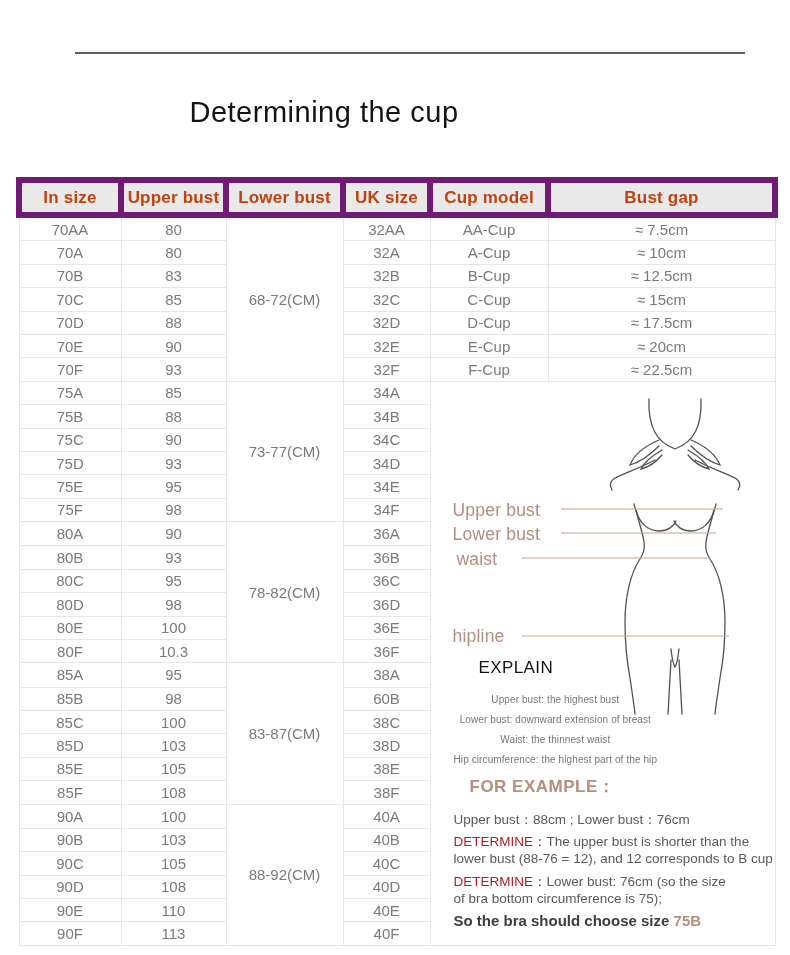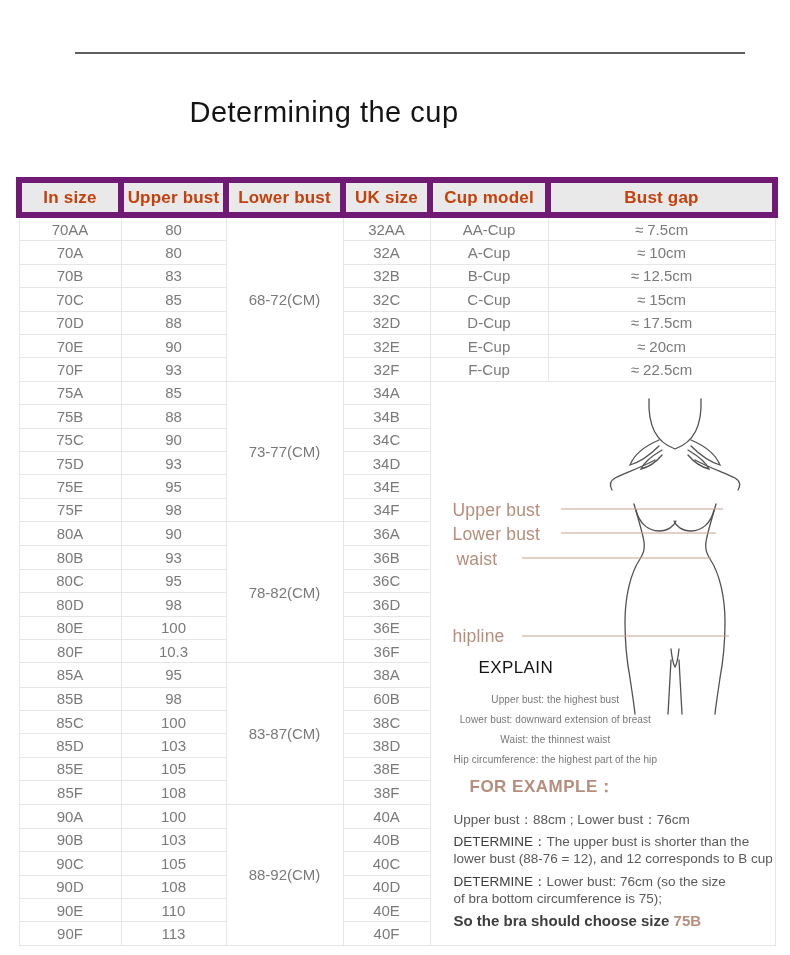--- a/index.html
+++ b/index.html
@@ -55,21 +55,21 @@
     position:absolute;left:23px;top:393px;font-size:17px;font-weight:bold;
     color:#b78d7c;letter-spacing:0.5px;padding-left:16px;
   }
   .ex-line{position:absolute;left:23px;font-size:13.5px;color:#595959;white-space:nowrap;text-align:center;}
   .ex-l1{top:429px;}
   .ex-l2{top:451px;}
   .ex-l3{top:469px;}
   .ex-l4{top:491px;}
   .ex-l5{top:509px;}
   .ex-l6{top:530px;font-size:15px;font-weight:bold;color:#3d3d3d;}
-  .det{color:#404040;}
+  .det{color:#b91c1c;}
   .size-accent{color:#b78d7c;}
 </style>
 </head>
 <body>
 
 <div class="top-rule"></div>
 
 <div class="page-title">Determining the cup</div>
 
 <table class="size-table">

